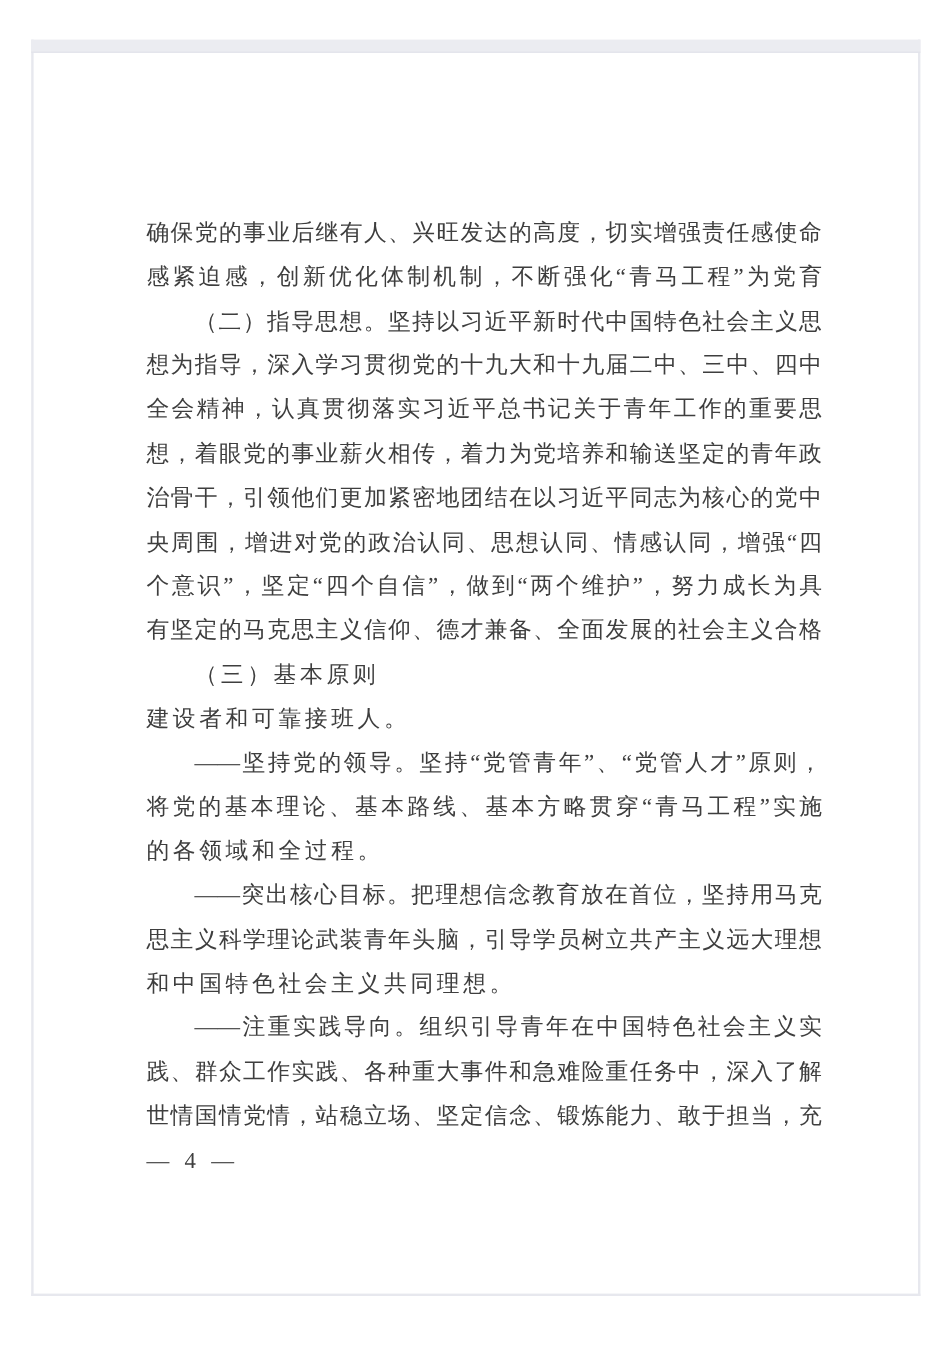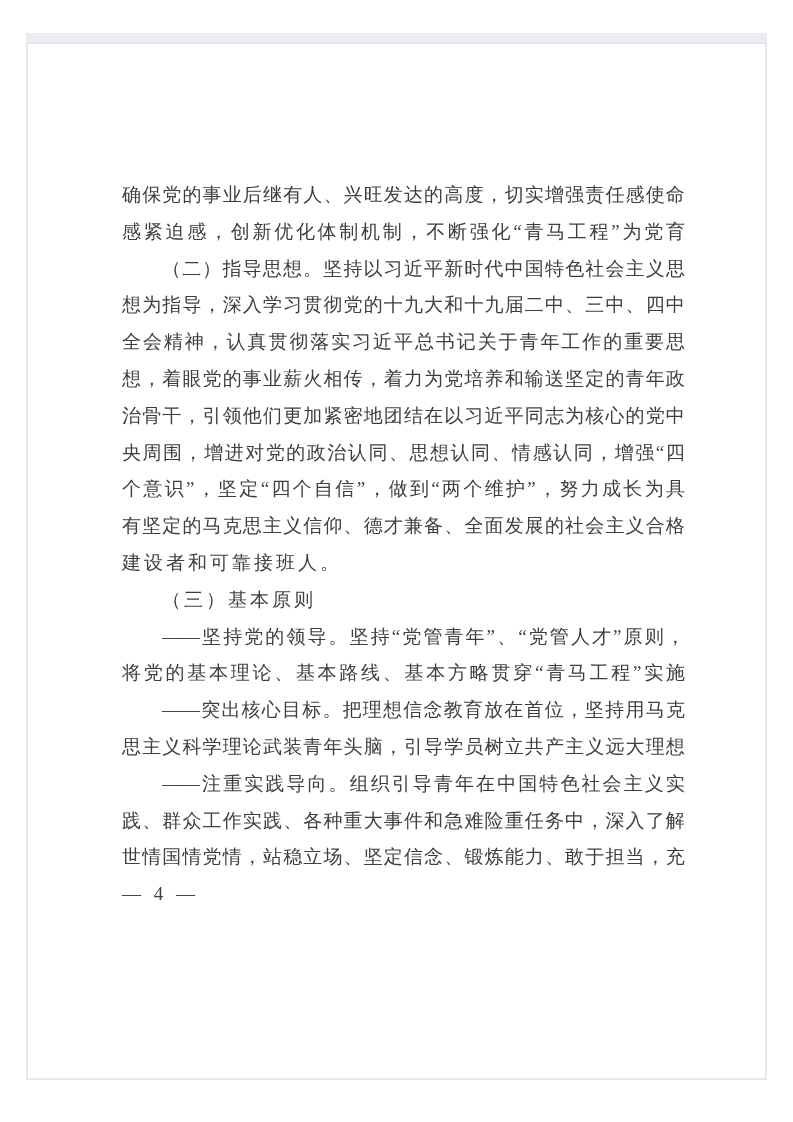--- a/index.html
+++ b/index.html
@@ -357,22 +357,22 @@
         <span>发</span>
         <span>展</span>
         <span>的</span>
         <span>社</span>
         <span>会</span>
         <span>主</span>
         <span>义</span>
         <span>合</span>
         <span>格</span>
       </div>
+      <div class="line indent">（三）基本原则</div>
       <div class="line">建设者和可靠接班人。</div>
-      <div class="line indent">（三）基本原则</div>
       <div class="line indent justify">
         <span>——</span>
         <span>坚</span>
         <span>持</span>
         <span>党</span>
         <span>的</span>
         <span>领</span>
         <span>导</span>
         <span>。</span>
         <span>坚</span>
@@ -416,20 +416,21 @@
         <span>穿</span>
         <span>“</span>
         <span>青</span>
         <span>马</span>
         <span>工</span>
         <span>程</span>
         <span>”</span>
         <span>实</span>
         <span>施</span>
       </div>
+      <div class="line">的各领域和全过程。</div>
       <div class="line indent justify">
         <span>——</span>
         <span>突</span>
         <span>出</span>
         <span>核</span>
         <span>心</span>
         <span>目</span>
         <span>标</span>
         <span>。</span>
         <span>把</span>
@@ -473,20 +474,21 @@
         <span>立</span>
         <span>共</span>
         <span>产</span>
         <span>主</span>
         <span>义</span>
         <span>远</span>
         <span>大</span>
         <span>理</span>
         <span>想</span>
       </div>
+      <div class="line">和中国特色社会主义共同理想。</div>
       <div class="line indent justify">
         <span>——</span>
         <span>注</span>
         <span>重</span>
         <span>实</span>
         <span>践</span>
         <span>导</span>
         <span>向</span>
         <span>。</span>
         <span>组</span>

